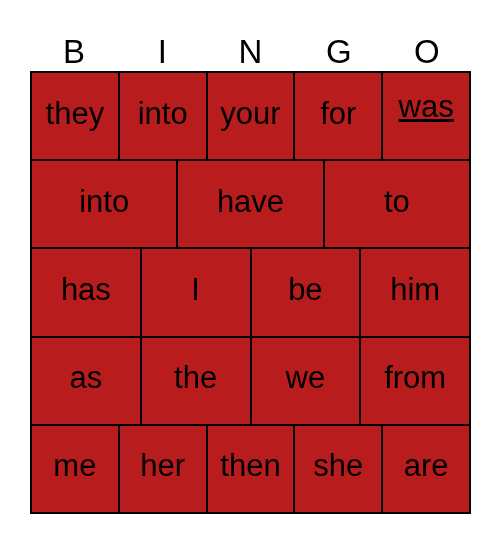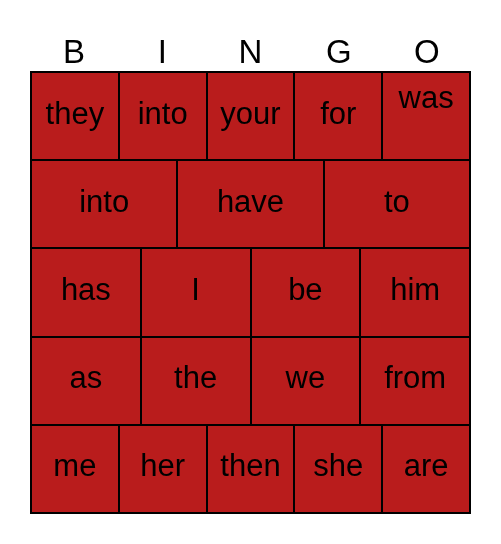--- a/index.html
+++ b/index.html
@@ -82,21 +82,22 @@
     color: #000000;
     position: relative;
     top: -3px;
   }
   
   .grid-cell.align-top {
     align-items: flex-start;
   }
   .grid-cell.align-top .cell-text {
     top: 0;
-    padding-top: 9px;
+    padding-top: 18px;
+    text-decoration: underline;
   }
 </style>
 </head>
 <body>
 
 <div id="card">
 
   <div id="header-row">
     <div class="header-cell">
       <span>B</span>

